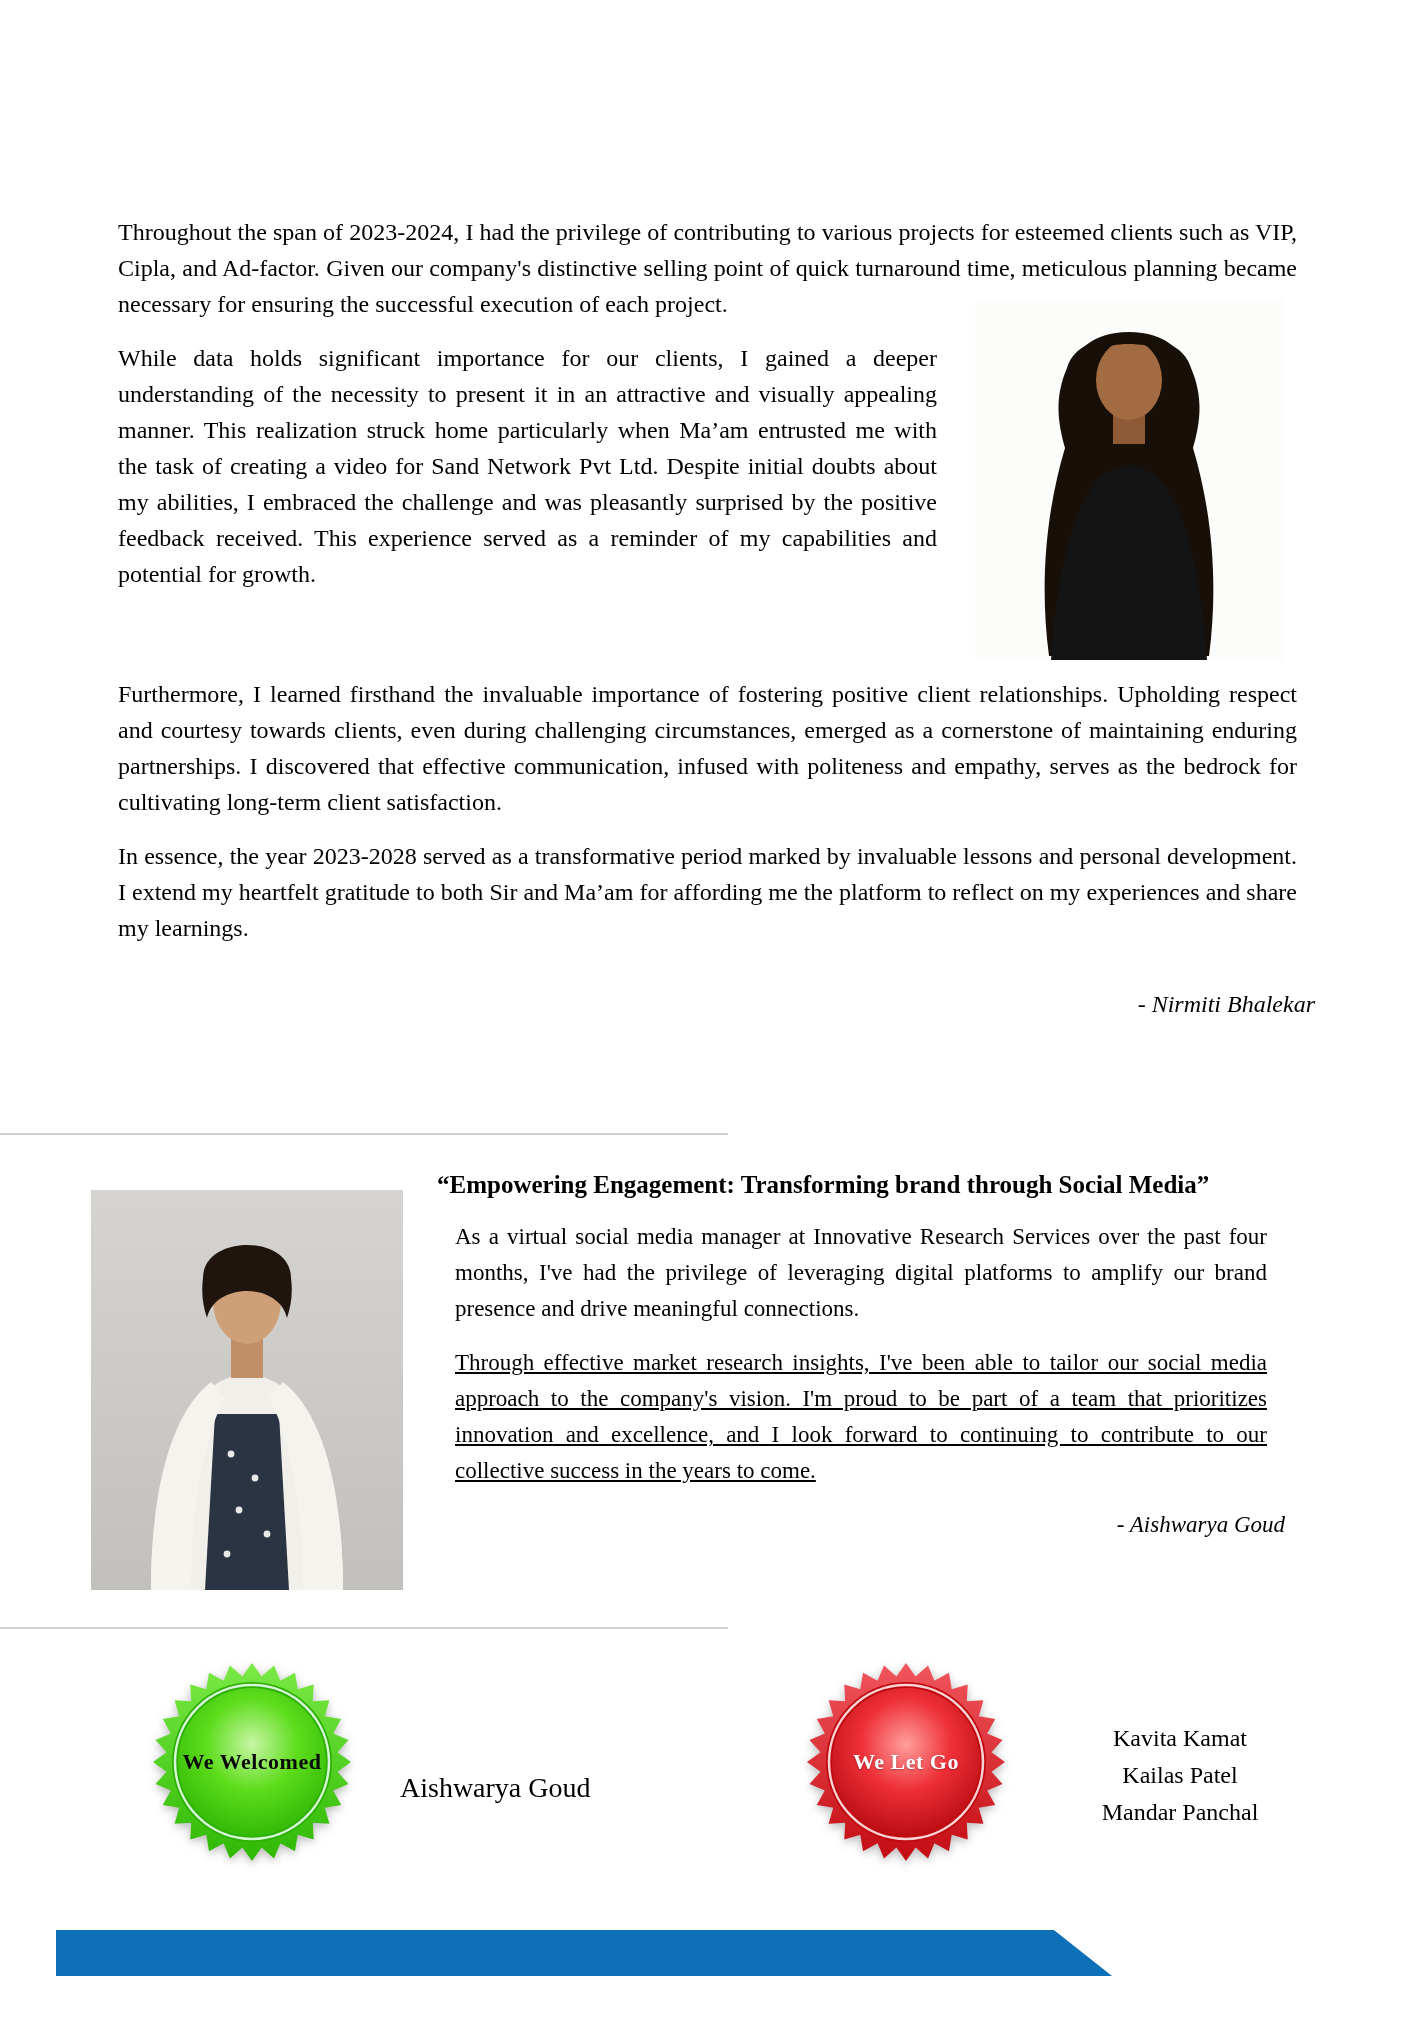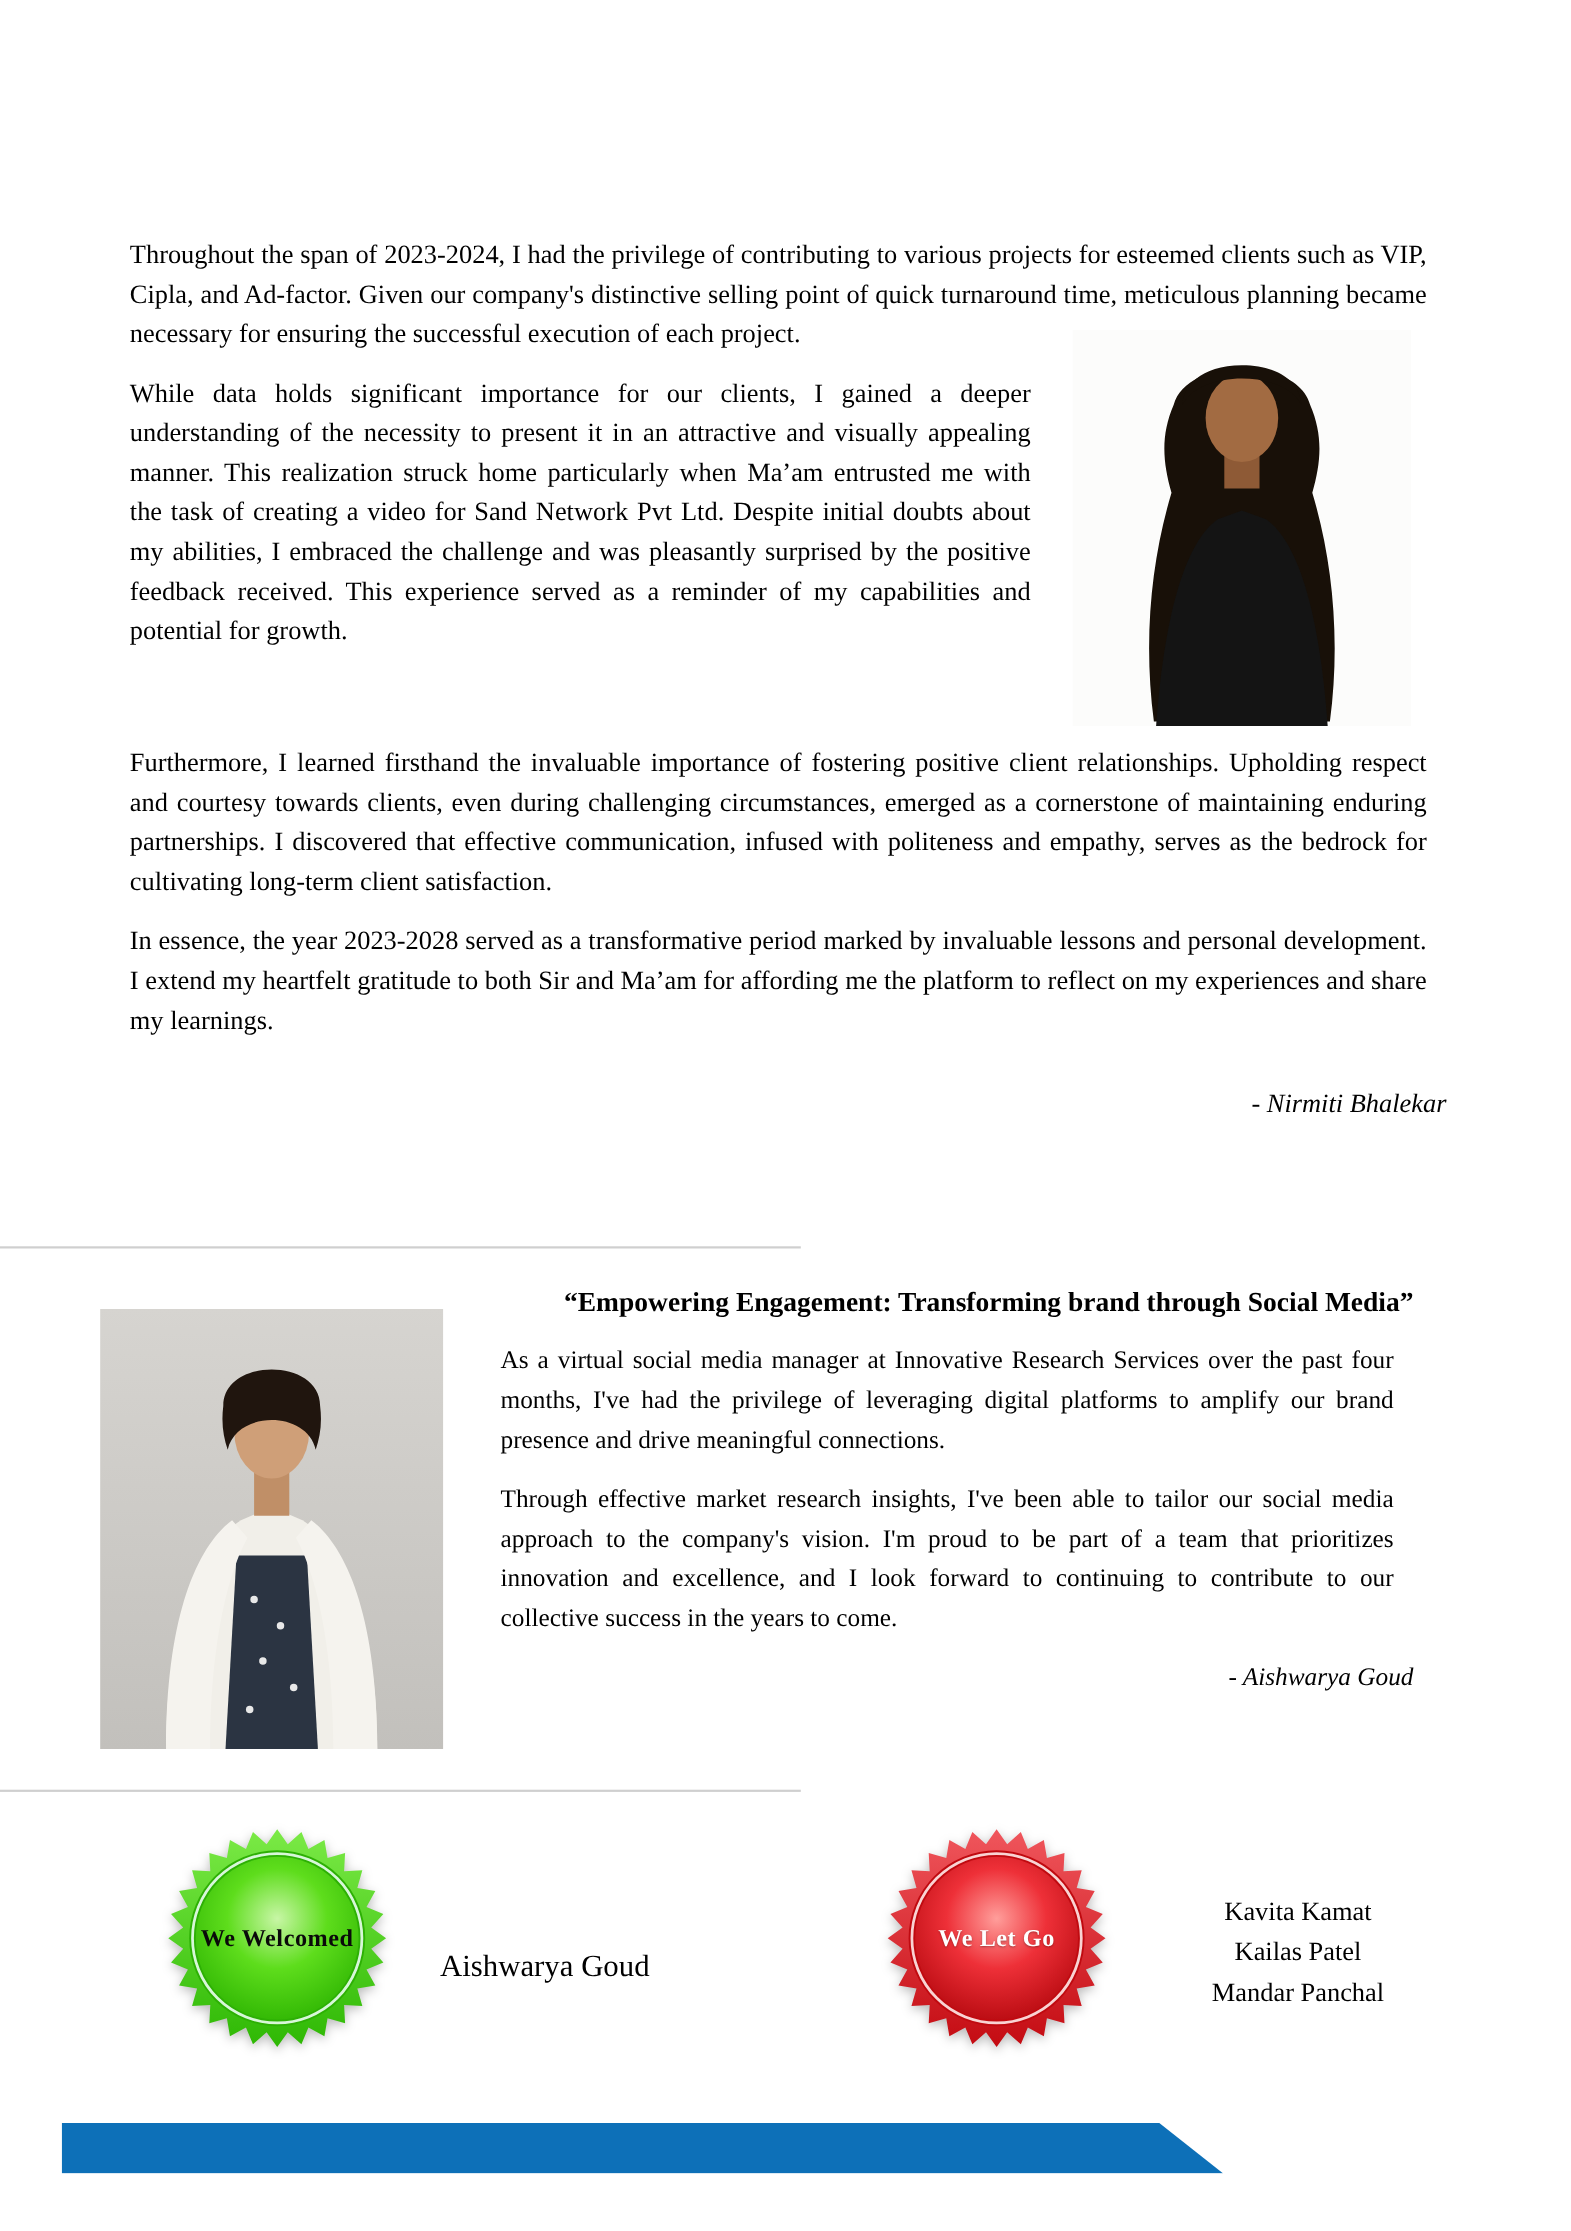--- a/index.html
+++ b/index.html
@@ -35,24 +35,24 @@
   
   .divider{
     position:absolute;left:0;width:728px;height:0;
     border-top:2px solid #cfcfcf;
   }
 
   
   .sec2{position:absolute;top:1168px;left:91px;width:1224px;display:flex;}
   .photo2{width:312px;height:400px;margin-top:22px;flex:0 0 auto;}
   .sec2-text{width:848px;margin-left:34px;}
-  .s2-title{margin:0;font-size:25px;font-weight:bold;line-height:34px;text-align:right;}
+  .s2-title{margin:0;font-size:25px;font-weight:bold;line-height:34px;text-align:left;}
   .sec2 p.body-text{font-size:23px;}
   .sec2 p.p1{margin-top:17px;}
-  .sec2 p.p2{margin-top:15px;}
+  .sec2 p.p2{margin-top:15px;text-decoration:underline;}
   .sec2 .attribution{margin-top:4px;font-size:23px;}
 
   
   .footer{position:absolute;top:1650px;left:0;width:1428px;height:290px;}
   .badge{position:absolute;width:200px;height:200px;top:12px;}
   .badge svg{filter:drop-shadow(0 3px 5px rgba(0,0,0,.28));}
   .badge-label{
     position:absolute;left:50%;top:50%;transform:translate(-50%,-50%);
     white-space:nowrap;font-weight:bold;font-size:22px;letter-spacing:.5px;
   }

